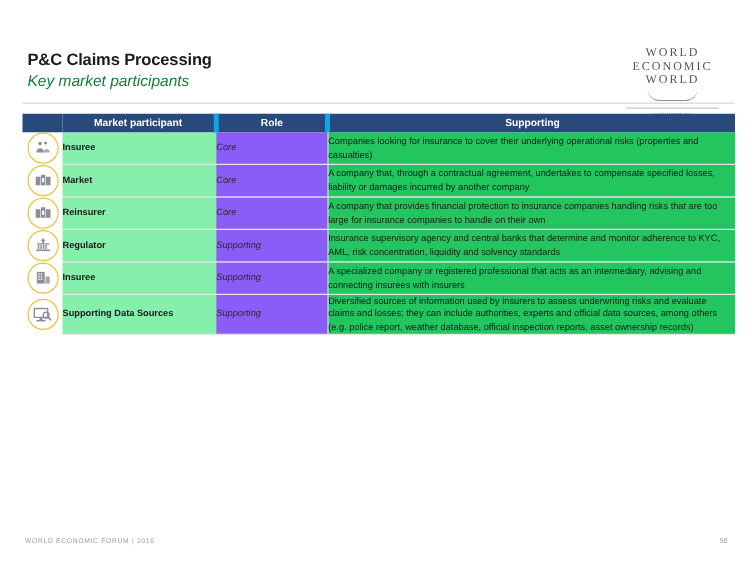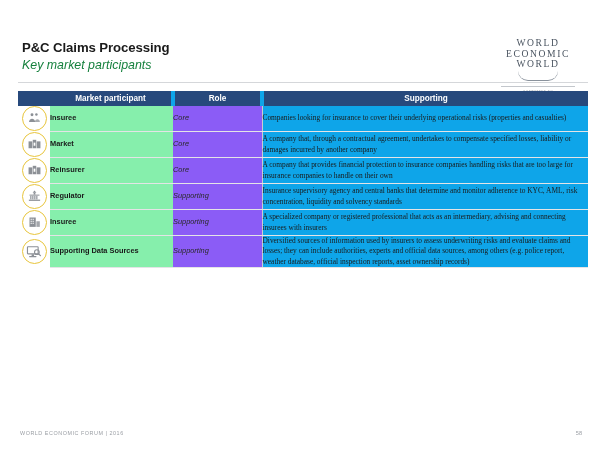--- a/index.html
+++ b/index.html
@@ -148,26 +148,25 @@
   }
   td.cell-role {
     background: #8b5cf6;
     font-style: italic;
     font-size: 7.6px;
     color: #2a2a2a;
     padding-left: 10px;
     border-right: 1px solid #c9ccd1;
   }
   td.cell-desc {
-    background: #0ea5e9;
+    background: #22c55e;
     color: #1a1a1a;
     padding: 6px 10px 6px 9px;
     font-size: 7.4px;
     line-height: 10.6px;
-    font-family: Liberation Serif, serif;
   }
 
   
   .icon-badge {
     width: 25px;
     height: 25px;
     border-radius: 50%;
     border: 1.4px solid #e8c53c;
     display: inline-flex;
     align-items: center;

